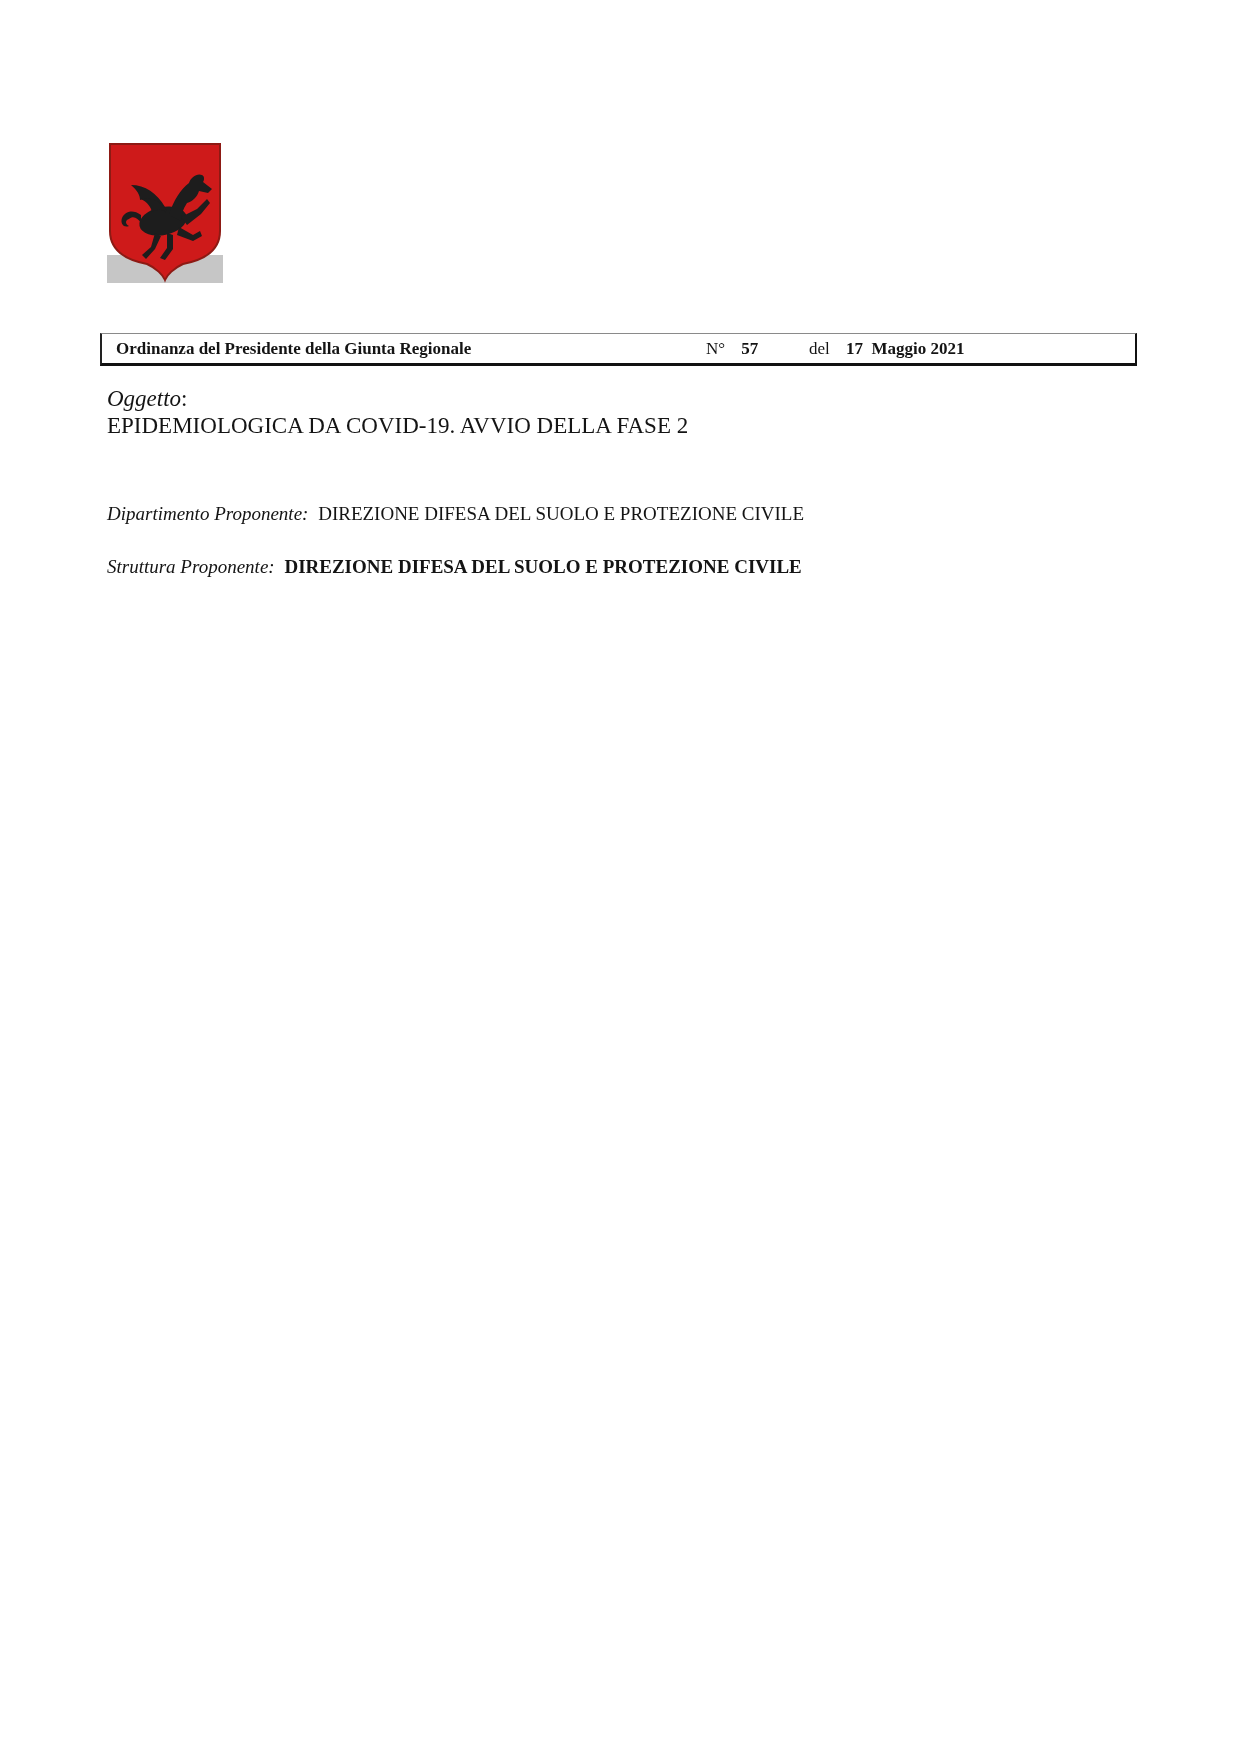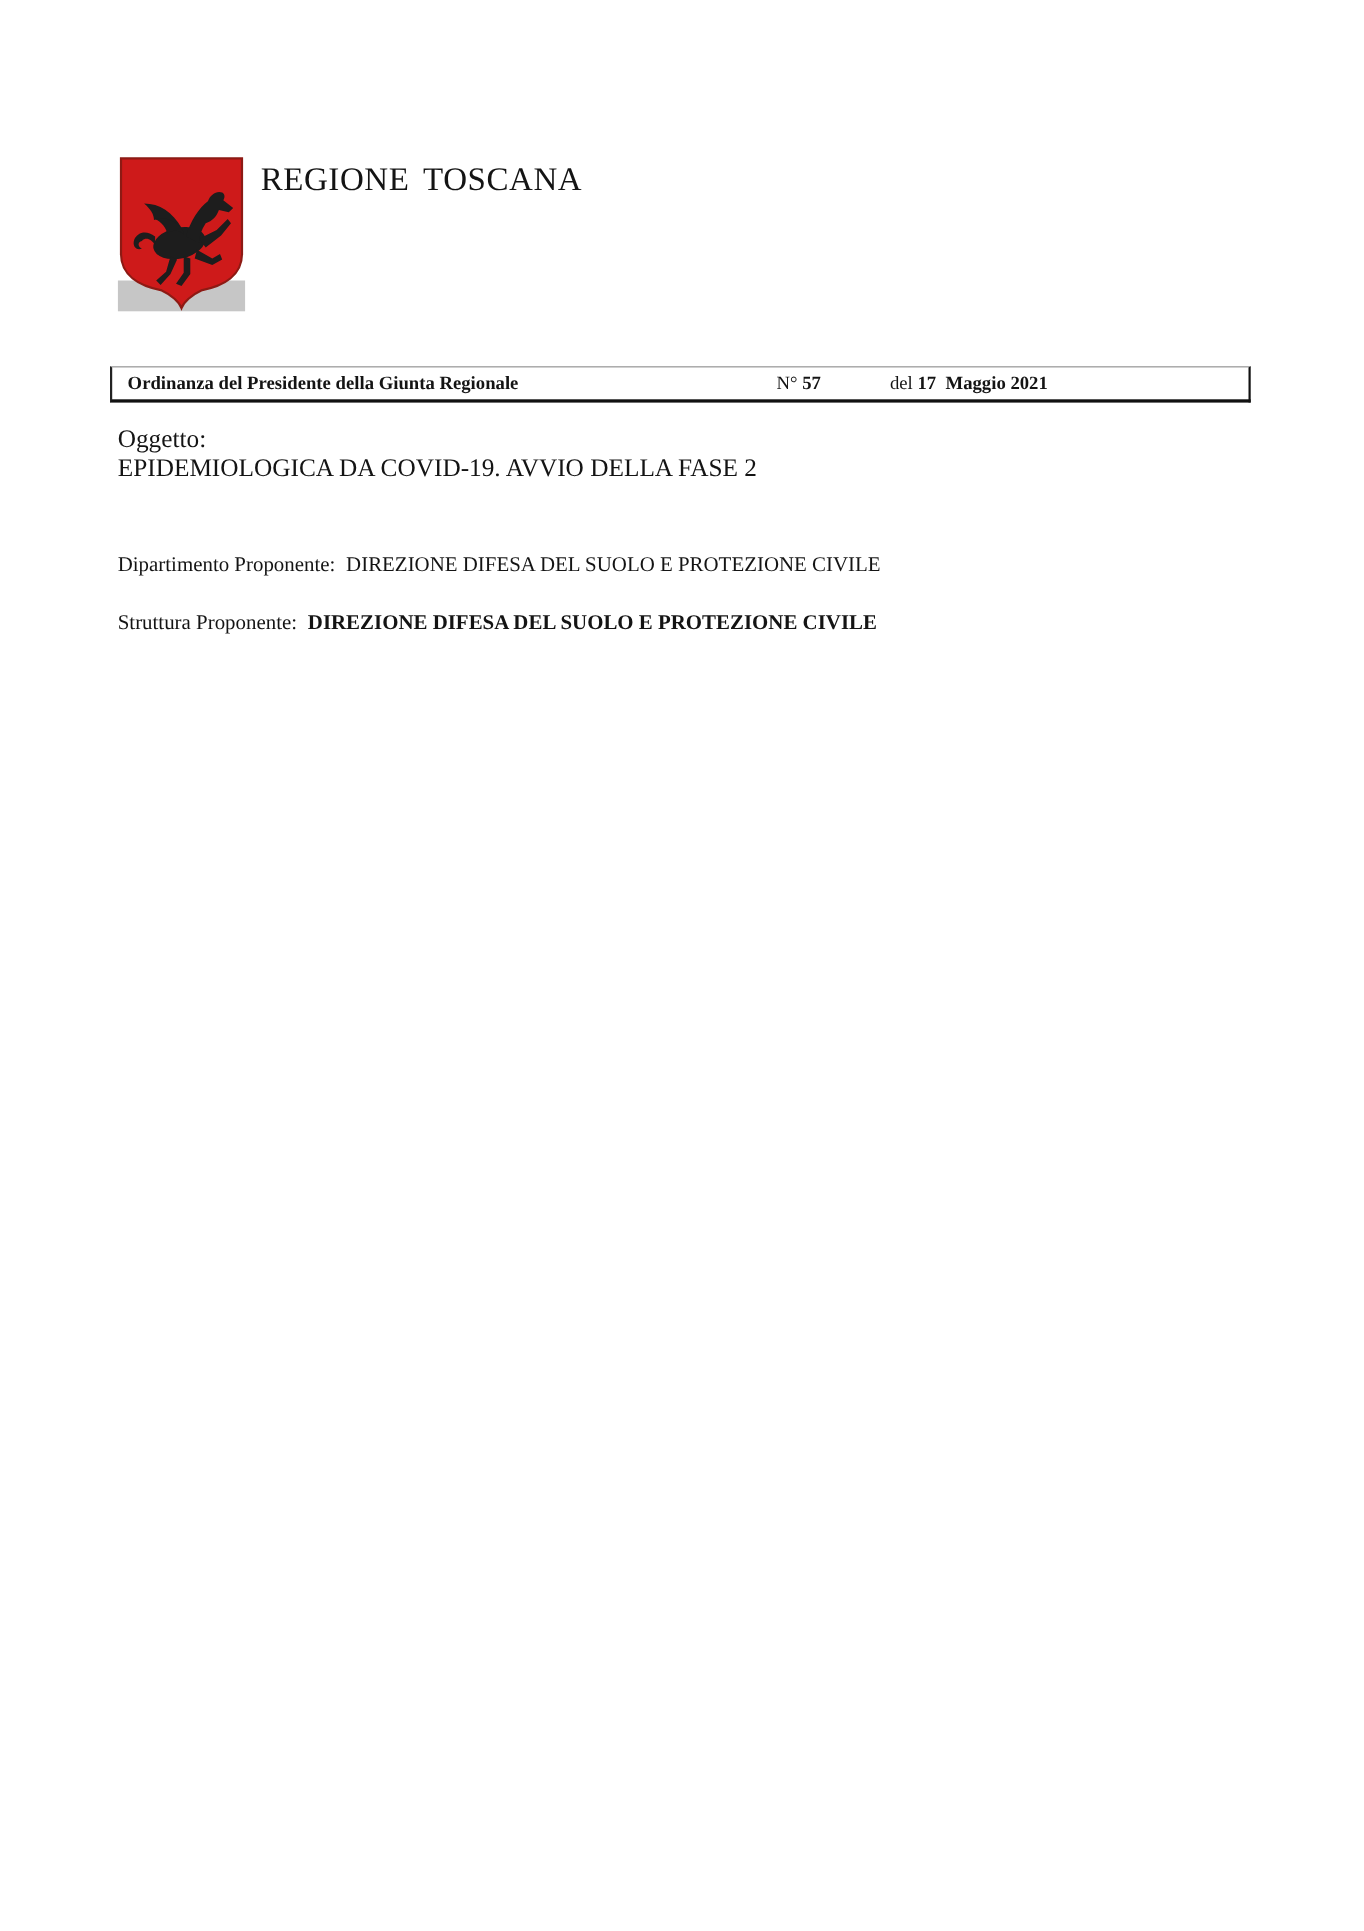--- a/index.html
+++ b/index.html
@@ -39,22 +39,22 @@
     border-right: 2px solid #111111;
     border-bottom: 3px solid #111111;
     background: #ffffff;
     font-size: 17px;
     line-height: 29px;
     white-space: nowrap;
   }
   .header-box .hb-title { position: absolute; left: 14px; font-weight: bold; }
   .header-box .hb-num   { position: absolute; left: 604px; }
   .header-box .hb-date  { position: absolute; left: 707px; }
-  .b { font-weight: bold; }
-  .i { }
+  .b { font-weight: bold; margin-left: 12px; }
+  .i { font-style: italic; }
   .ws-pre { white-space: pre; }
   .subject {
     position: absolute;
     left: 107px;
     top: 385px;
     font-size: 23px;
     line-height: 27px;
     white-space: nowrap;
   }
   .field {
@@ -86,21 +86,20 @@
         <path d="M72,86 L86,94 93,90 95,95 86,100 70,94 Z"></path>
         <path d="M48,92 L44,106 35,114 39,118 48,108 54,95 Z"></path>
         <path d="M60,92 L60,107 53,117 58,119 66,108 66,94 Z"></path>
         <path d="M34,74 C26,68 18,70 15,77 C13,83 17,87 22,85 C18,83 18,79 22,78 C26,74 31,77 34,82 Z"></path>
         <path d="M58,66 C50,52 38,44 24,44 C30,49 33,54 33,59 C40,57 48,62 52,68 Z"></path>
         <path d="M60,70 C54,60 44,56 34,58 C40,61 44,66 45,71 C50,68 56,68 60,72 Z"></path>
       </g>
     </svg>
   </div>
 
-  <div class="org-title">REGIONE TOSCANA</div>
 
   <div class="header-box">
     <span class="hb-title">Ordinanza del Presidente della Giunta Regionale</span>
     <span class="hb-num"><span>N°</span> <span class="b">57</span></span>
     <span class="hb-date"><span>del</span> <span class="b ws-pre">17  Maggio 2021</span></span>
   </div>
 
   <div class="subject">
     <div><span class="i">Oggetto</span><span>:</span></div>
     <div>EPIDEMIOLOGICA DA COVID-19. AVVIO DELLA FASE 2</div>

